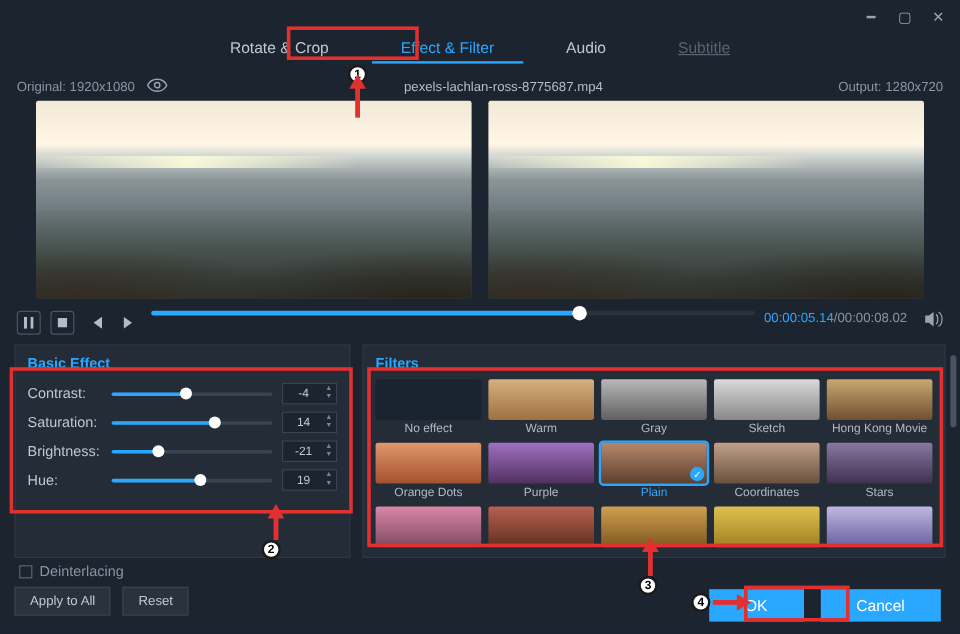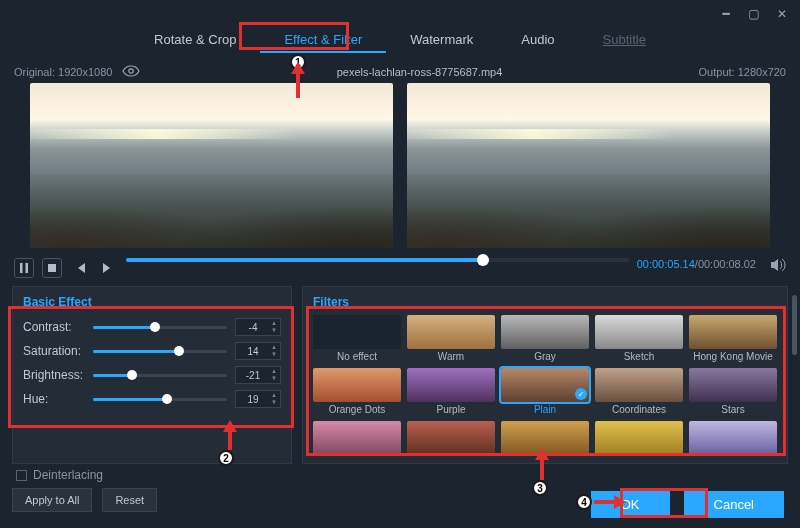--- a/index.html
+++ b/index.html
@@ -10,21 +10,21 @@
     color: #c0c8d0;
     font-size: 12px;
     position: relative;
     overflow: hidden;
   }
   .titlebar {
     height: 28px; display:flex; justify-content:flex-end; align-items:center; padding: 0 10px; gap:12px;
   }
   .titlebar .wbtn { width:16px; height:16px; display:flex; align-items:center; justify-content:center; color:#9aa4b0;}
   .tabs {
-    display:flex; justify-content:center; gap: 0; padding: 0 20px 6px;
+    display:flex; justify-content:center; gap: 12px; padding: 0 20px 6px;
   }
   .tab {
     padding: 4px 24px; font-size:13px; color:#c0c8d0; cursor:pointer;
   }
   .tab.active { color:#2aa8ff; border-bottom: 2px solid #2aa8ff; }
   .tab.disabled { color:#5a6470;text-decoration:underline;}
   .infobar {
     display:flex; align-items:center; padding: 6px 14px 2px; font-size:11px; color:#8a94a0;
   }
   .eye-icon { margin-left:10px; color:#9aa4b0;}
@@ -173,21 +173,20 @@
 
 <div class="titlebar">
   <div class="wbtn">━</div>
   <div class="wbtn">▢</div>
   <div class="wbtn">✕</div>
 </div>
 
 <div class="tabs">
   <div class="tab">Rotate &amp; Crop</div>
   <div class="tab active">Effect &amp; Filter</div>
-  <div class="tab">Watermark</div>
   <div class="tab">Audio</div>
   <div class="tab disabled">Subtitle</div>
 </div>
 
 <div class="infobar">
   <span>Original: 1920x1080</span>
   <span class="eye-icon">
     <svg width="18" height="12" viewBox="0 0 18 12">
         <path fill="none" stroke="currentColor" stroke-width="1.2" d="M1 6c2-4 6-5 8-5s6 1 8 5c-2 4-6 5-8 5S3 10 1 6z"></path>
         <circle cx="9" cy="6" r="2.2" fill="none" stroke="currentColor" stroke-width="1.2"></circle>

